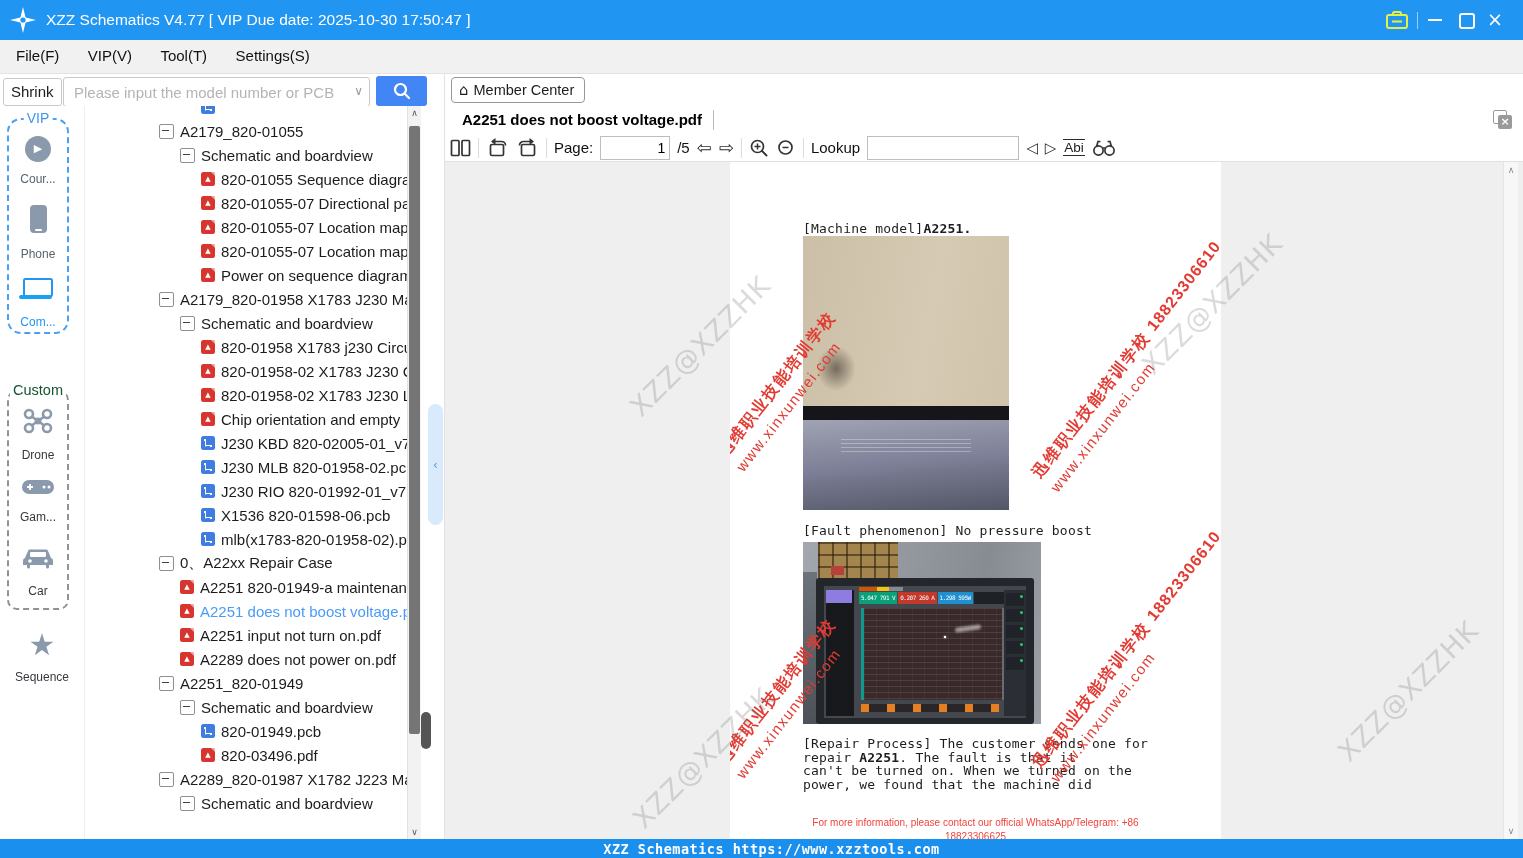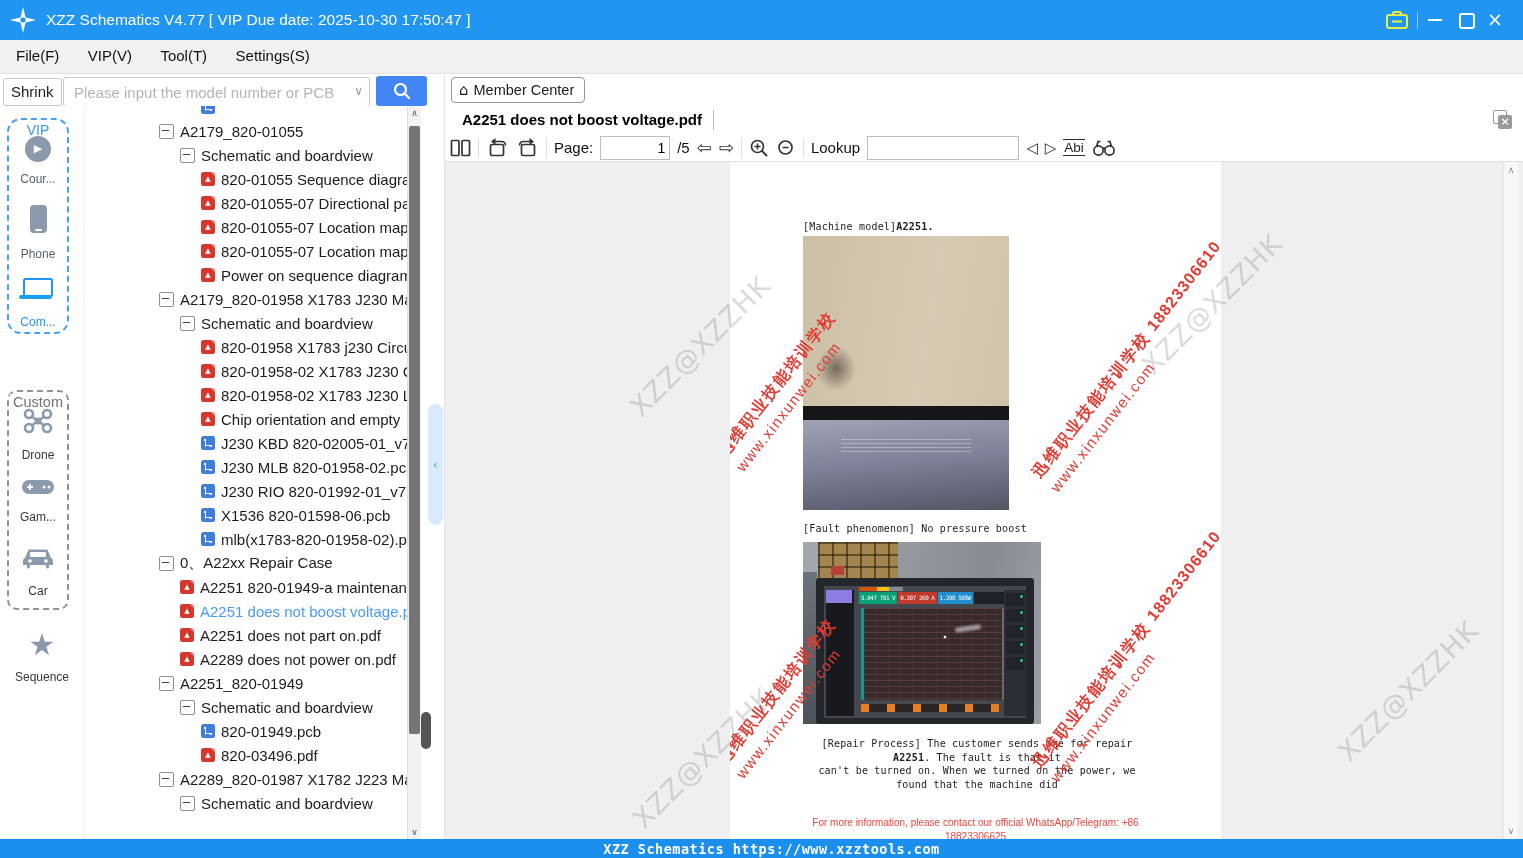--- a/index.html
+++ b/index.html
@@ -39,23 +39,23 @@
   #member-btn{position:absolute;left:451px;top:77px;height:24px;border:1px solid #979797;border-radius:4px;
               display:flex;align-items:center;padding:0 10px 0 7px;gap:5px;font-size:14.5px;background:#fff;}
   #member-home{font-size:15px;line-height:15px;}
 
   
   #iconbar{position:absolute;left:0;top:106px;width:84px;height:733px;background:#fff;border-right:1px solid #efefef;}
   .side-group{position:absolute;left:7px;width:58px;border-radius:14px;}
   #vip-group{top:12px;height:212px;border:2px dashed #4ba0f4;}
   #custom-group{top:284px;height:216px;border:2px dashed #8d9399;border-radius:10px;}
   .group-label{position:absolute;top:-10px;left:50%;transform:translateX(-50%);background:#fff;
-               padding:0 3px;font-size:14px;margin-top:12px;}
+               padding:0 3px;font-size:14px;}
   #vip-group .group-label{color:#3d96f0;}
-  #custom-group .group-label{color:#737373;font-size:14.5px;}
+  #custom-group .group-label{color:#14532d;font-size:14.5px;}
   .side-item{position:absolute;left:0;width:100%;text-align:center;}
   .side-label{font-size:12px;color:#57646f;margin-top:10px;}
   .side-label.dark{color:#35393d;}
   .side-label.blue{color:#2196f3;}
   .icon-play{display:inline-block;width:26px;height:26px;border-radius:50%;background:#8a99ab;color:#fff;
              font-size:11px;line-height:26px;text-align:center;font-family:"DejaVu Sans",sans-serif;}
   .icon-phone{display:inline-block;width:17px;height:28px;border-radius:4px;background:#8a99ab;position:relative;}
   .icon-phone:after{content:"";position:absolute;left:5px;bottom:2px;width:7px;height:1.6px;background:#fff;border-radius:1px;}
   .icon-laptop{display:inline-block;width:26px;height:15px;border:2.5px solid #2196f3;border-radius:2.5px;position:relative;margin-bottom:4px;}
   .icon-laptop:after{content:"";position:absolute;left:-6px;top:15px;width:33px;height:3.5px;background:#17a2f0;border-radius:2px;}
@@ -115,21 +115,21 @@
       padding:0 1px;line-height:15px;}
   .ticon{flex:none;display:block;}
 
   
   #viewer{position:absolute;left:445px;top:162px;width:1078px;height:677px;background:#efefef;overflow:hidden;}
   #pdfpage{position:absolute;left:285px;top:0;width:491px;height:677px;background:#fff;overflow:hidden;}
   #viewer-scroll{position:absolute;left:1058px;top:0;width:14px;height:677px;background:#f7f7f7;border-left:1px solid #e5e5e5;}
   .vs-arrow{position:absolute;left:0;width:14px;text-align:center;font-size:9px;color:#888;font-family:"DejaVu Sans",sans-serif;}
 
   .mono{font-family:"DejaVu Sans Mono",monospace;}
-  .pg-text{position:absolute;font-size:10px;color:#1d1d1d;letter-spacing:.2px;text-align:center;}
+  .pg-text{position:absolute;font-size:13px;color:#1d1d1d;letter-spacing:.2px;}
   #repair-text{width:348px;line-height:13.5px;}
   .pg-footer{position:absolute;width:100%;text-align:center;color:#f0443c;font-size:10px;}
 
   
   #photo1{position:absolute;left:73px;top:74px;width:206px;height:274px;overflow:hidden;}
   #photo1 .desk{position:absolute;left:0;top:0;width:100%;height:62%;
       background:radial-gradient(closest-side at 16% 78%,rgba(62,52,42,.62),rgba(62,52,42,0) 60%),
                  linear-gradient(100deg,#ccbfa7,#d6cab4 60%,#cfc3ab);}
   #photo1 .edge{position:absolute;left:0;top:62%;width:100%;height:5%;background:#16161a;}
   #photo1 .lid{position:absolute;left:0;top:67%;width:100%;height:33%;
@@ -398,21 +398,21 @@
         <span class="tlabel">A2251 820-01949-a maintenanc</span>
       </div>
       <div class="tree-row pdf selected" style="padding-left: 95px;">
 
         <span class="ficon"></span>
         <span class="tlabel">A2251 does not boost voltage.p</span>
       </div>
       <div class="tree-row pdf" style="padding-left: 95px;">
 
         <span class="ficon"></span>
-        <span class="tlabel">A2251 does not part on.pdf</span>
+        <span class="tlabel">A2251 input not turn on.pdf</span>
       </div>
       <div class="tree-row pdf" style="padding-left: 95px;">
 
         <span class="ficon"></span>
         <span class="tlabel">A2289 does not power on.pdf</span>
       </div>
       <div class="tree-row exp" style="padding-left: 74px;">
         <span class="expander"></span>
 
         <span class="tlabel">A2251_820-01949</span>

